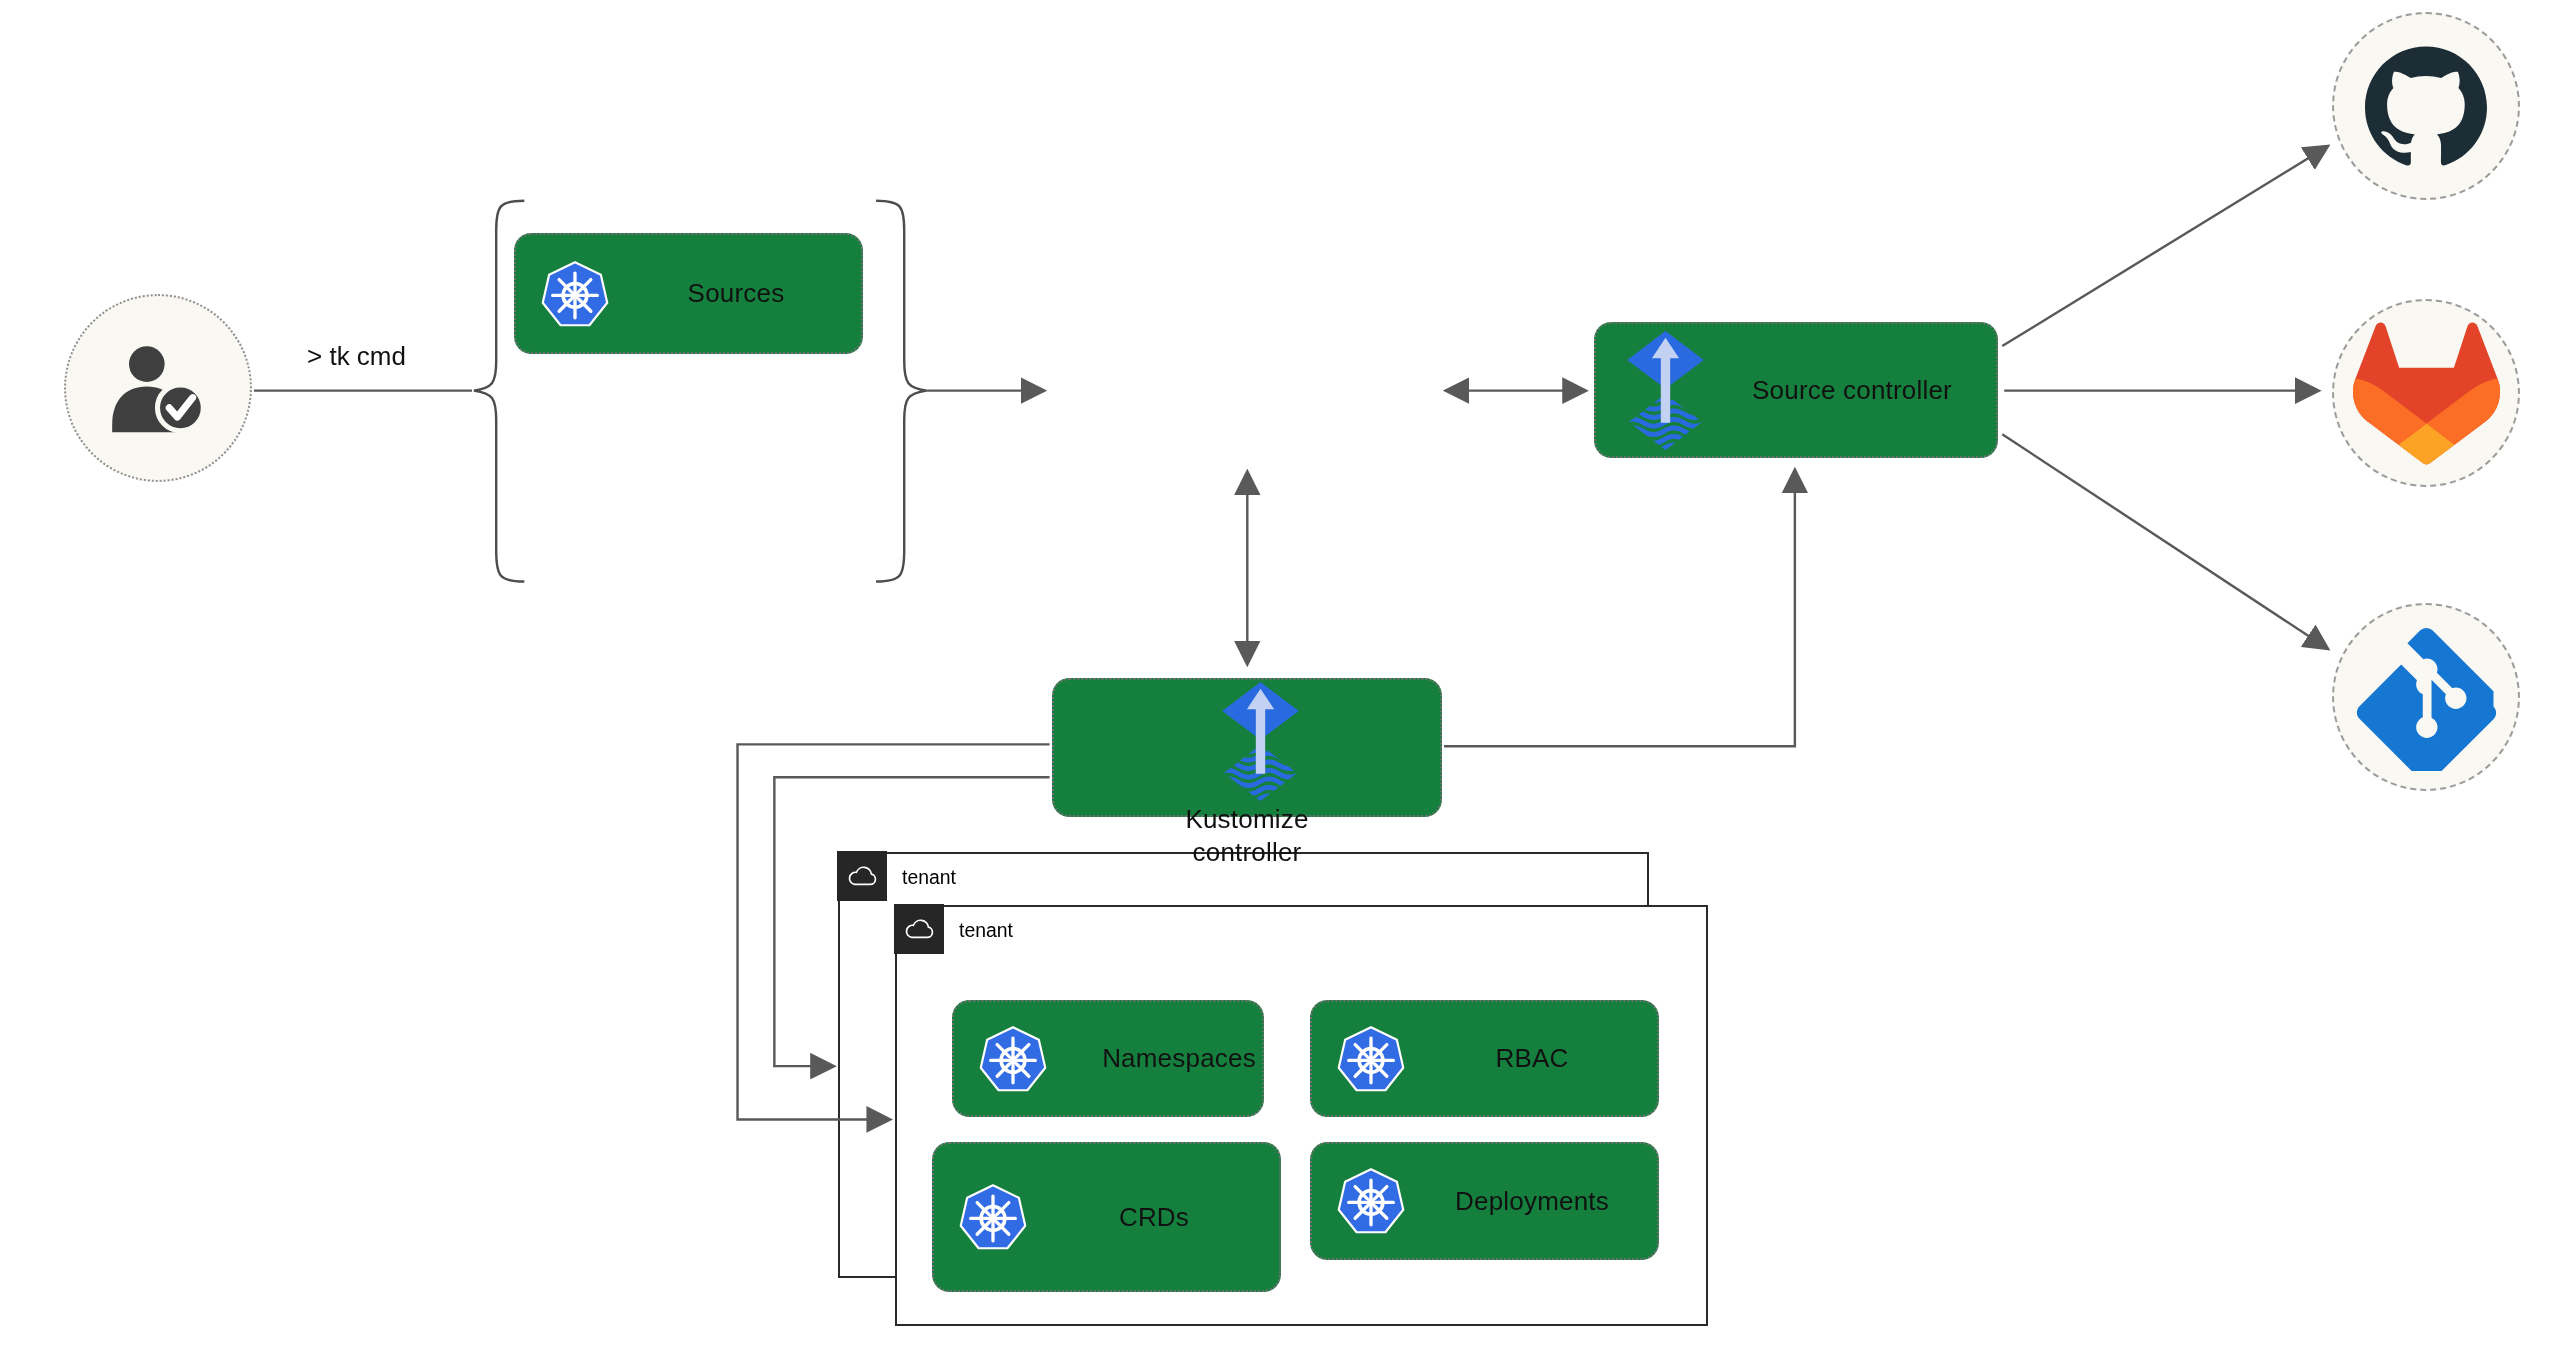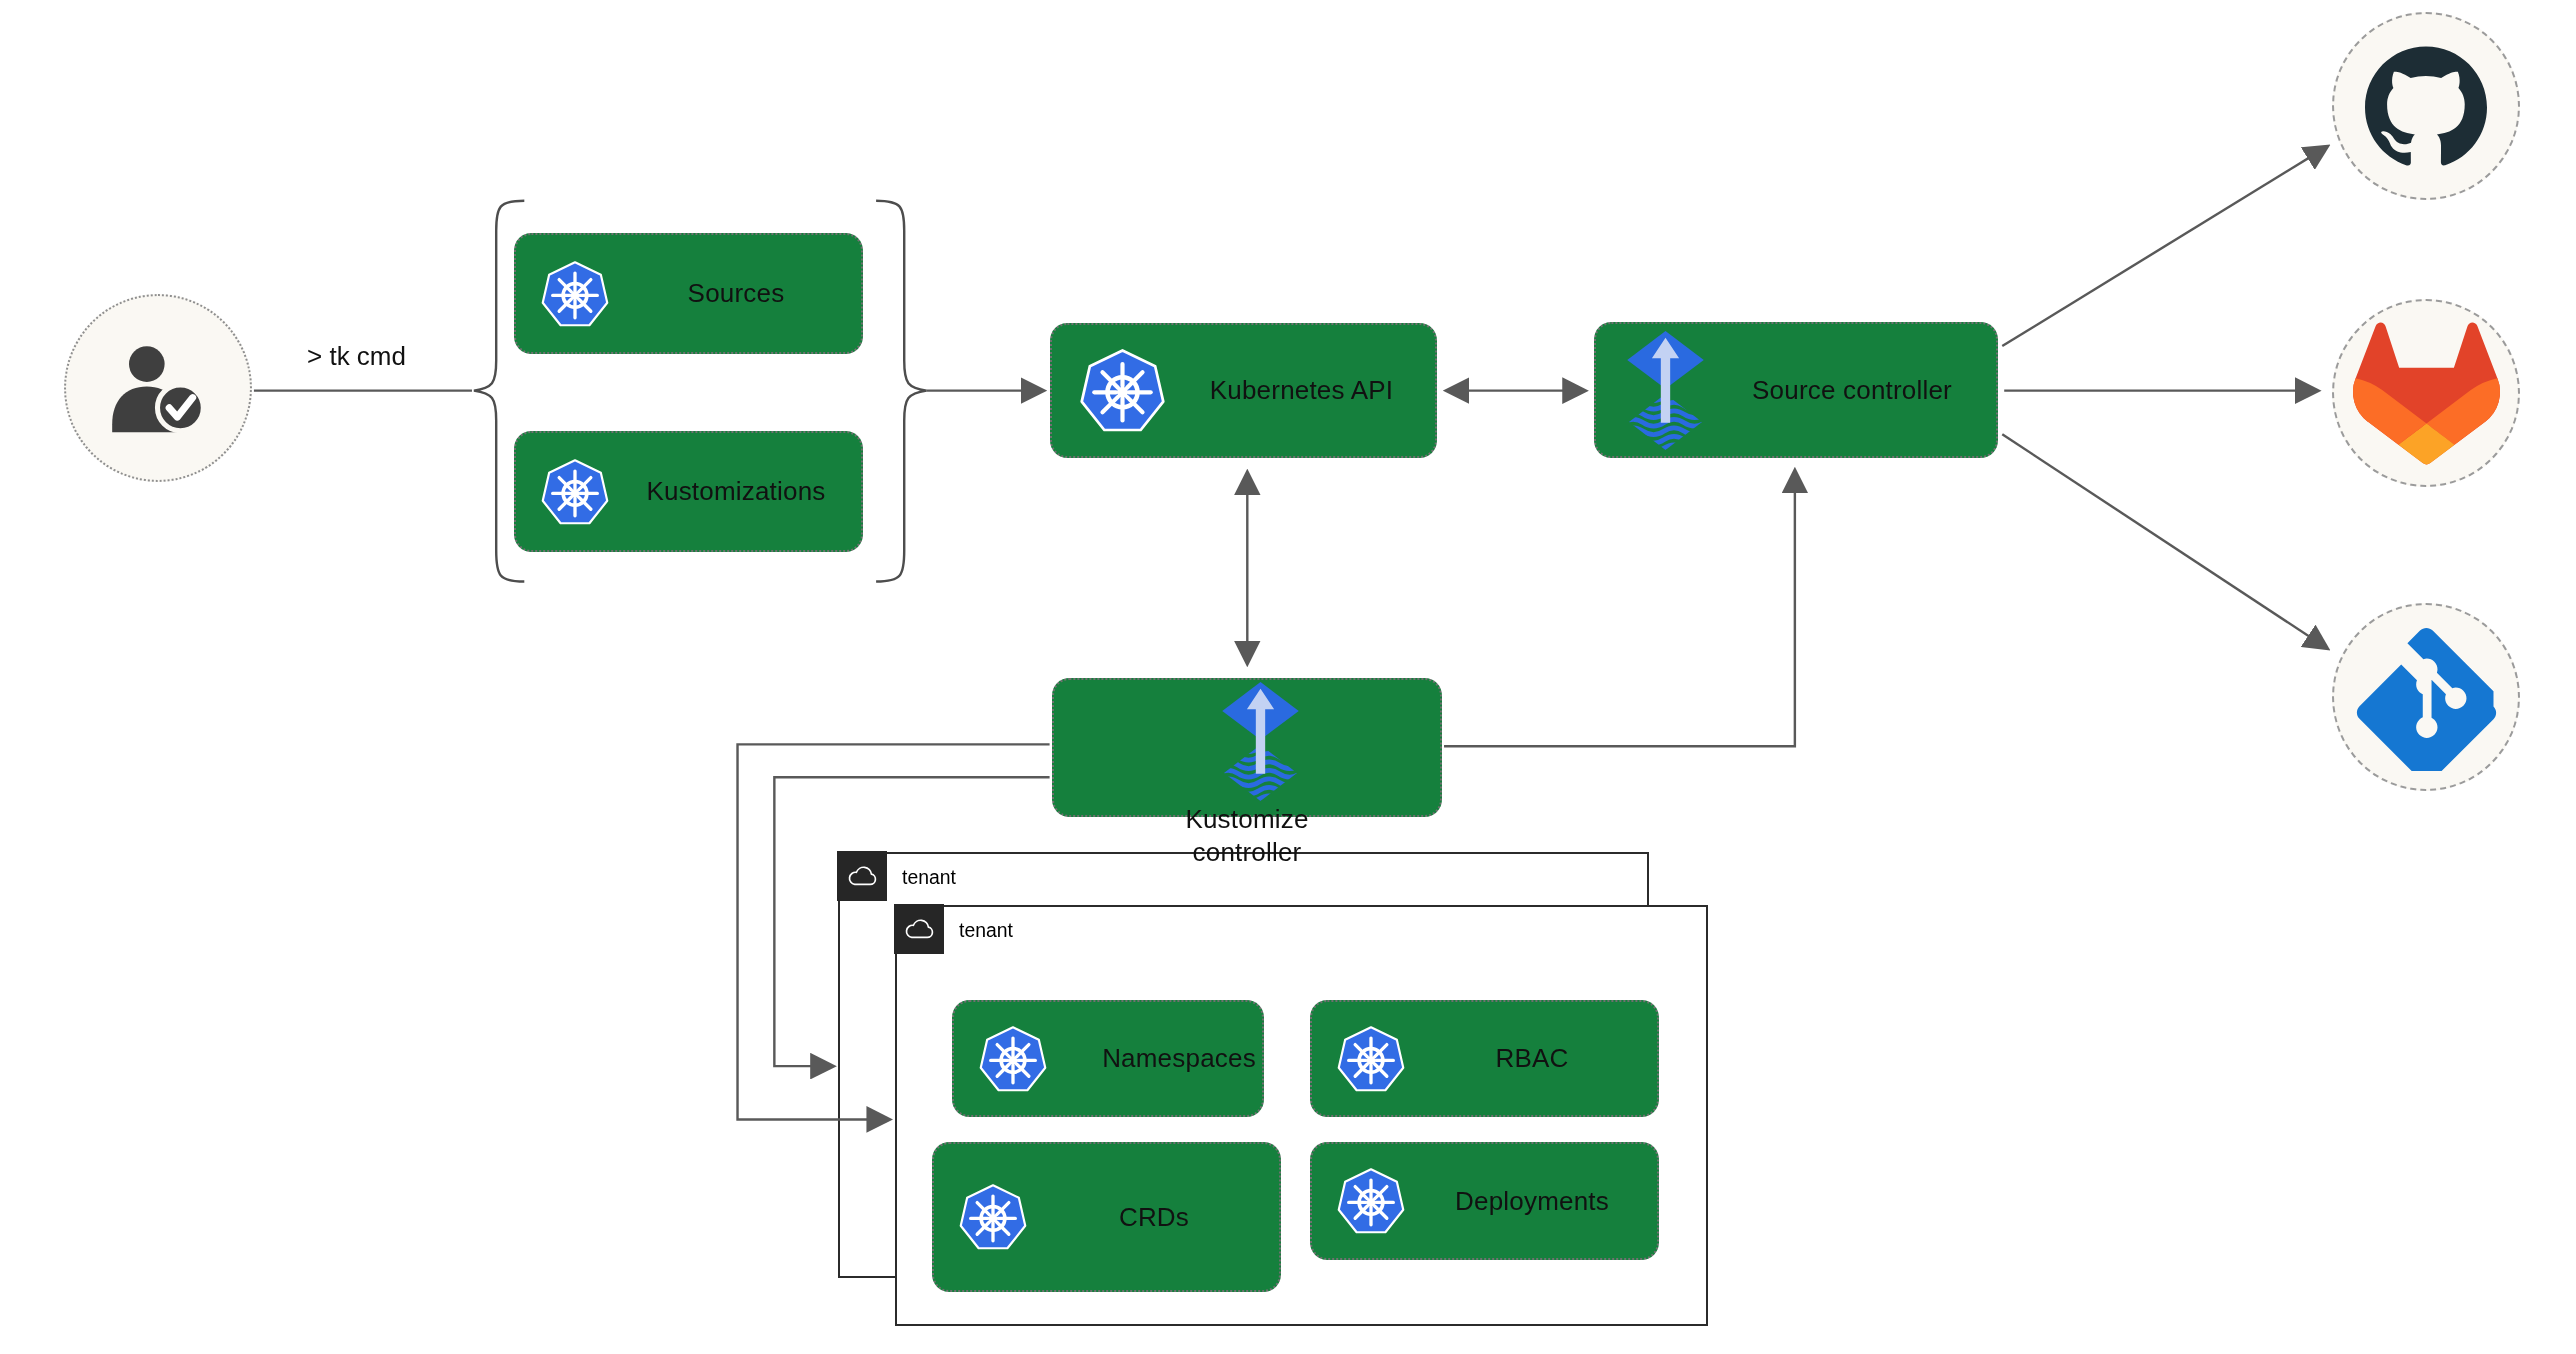--- a/index.html
+++ b/index.html
@@ -91,61 +91,21 @@
             <line x1="55" y1="57" x2="72" y2="74"></line>
     <line x1="55" y1="47" x2="72" y2="30"></line>
             <line x1="45" y1="57" x2="28" y2="74"></line>
   </g>
   <circle cx="50" cy="52" r="16.5" fill="none" stroke="#ffffff" stroke-width="5"></circle>
   <circle cx="50" cy="52" r="6" fill="#ffffff"></circle>
 </svg>
       </span>
     <span class="nlabel">Sources</span>
   </div>
-  <div class="node" style="left:514px; top:431px; width:349px; height:121px;">
-    <span class="icn" style="margin-left:23px;">
-        <svg width="72" height="72" viewBox="0 0 100 100">
-  <polygon points="50,6 85.9,23.3 94.8,62.2 70,93.4 30,93.4 5.2,62.2 14.1,23.3" fill="#326ce5" stroke="#ffffff" stroke-width="3" stroke-linejoin="round"></polygon>
-  <g stroke="#ffffff" stroke-width="4.6" stroke-linecap="round">
-    <line x1="50" y1="45" x2="50" y2="21"></line>
-            <line x1="50" y1="59" x2="50" y2="83"></line>
-    <line x1="43" y1="52" x2="19" y2="52"></line>
-            <line x1="57" y1="52" x2="81" y2="52"></line>
-    <line x1="45" y1="47" x2="28" y2="30"></line>
-            <line x1="55" y1="57" x2="72" y2="74"></line>
-    <line x1="55" y1="47" x2="72" y2="30"></line>
-            <line x1="45" y1="57" x2="28" y2="74"></line>
-  </g>
-  <circle cx="50" cy="52" r="16.5" fill="none" stroke="#ffffff" stroke-width="5"></circle>
-  <circle cx="50" cy="52" r="6" fill="#ffffff"></circle>
-</svg>
-      </span>
-    <span class="nlabel">Kustomizations</span>
-  </div>
-
-  <div class="node" style="left:1050px; top:323px; width:387px; height:135px;">
-    <span class="icn" style="margin-left:25px;">
-        <svg width="91" height="91" viewBox="0 0 100 100">
-  <polygon points="50,6 85.9,23.3 94.8,62.2 70,93.4 30,93.4 5.2,62.2 14.1,23.3" fill="#326ce5" stroke="#ffffff" stroke-width="3" stroke-linejoin="round"></polygon>
-  <g stroke="#ffffff" stroke-width="4.6" stroke-linecap="round">
-    <line x1="50" y1="45" x2="50" y2="21"></line>
-            <line x1="50" y1="59" x2="50" y2="83"></line>
-    <line x1="43" y1="52" x2="19" y2="52"></line>
-            <line x1="57" y1="52" x2="81" y2="52"></line>
-    <line x1="45" y1="47" x2="28" y2="30"></line>
-            <line x1="55" y1="57" x2="72" y2="74"></line>
-    <line x1="55" y1="47" x2="72" y2="30"></line>
-            <line x1="45" y1="57" x2="28" y2="74"></line>
-  </g>
-  <circle cx="50" cy="52" r="16.5" fill="none" stroke="#ffffff" stroke-width="5"></circle>
-  <circle cx="50" cy="52" r="6" fill="#ffffff"></circle>
-</svg>
-      </span>
-    <span class="nlabel">Kubernetes API</span>
-  </div>
+
   <div class="node" style="left:1594px; top:322px; width:404px; height:136px;">
     <span class="icn" style="margin-left:27px;">
         <svg width="85" height="123" viewBox="0 0 100 144">
     <defs>
             <clipPath id="fxclip">
               <polygon points="50,76 93,109 50,142 7,109"></polygon>
             </clipPath>
           </defs>
     <polygon points="50,2 95,36 50,70 5,36" fill="#2a6ae0"></polygon>
     <g clip-path="url(#fxclip)" stroke="#2a6ae0" stroke-width="5.5" fill="none">

